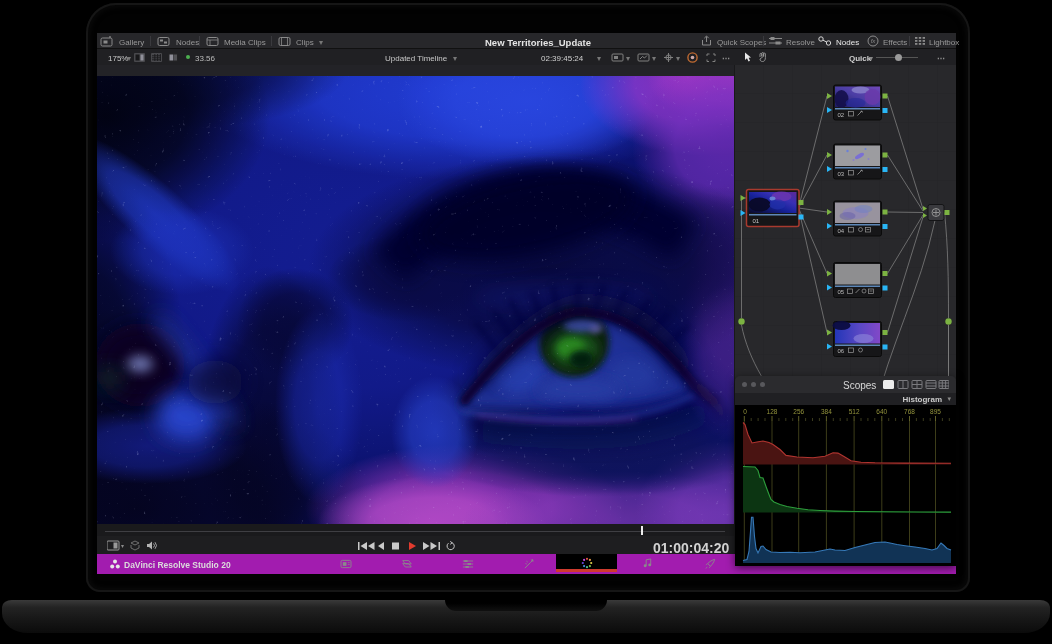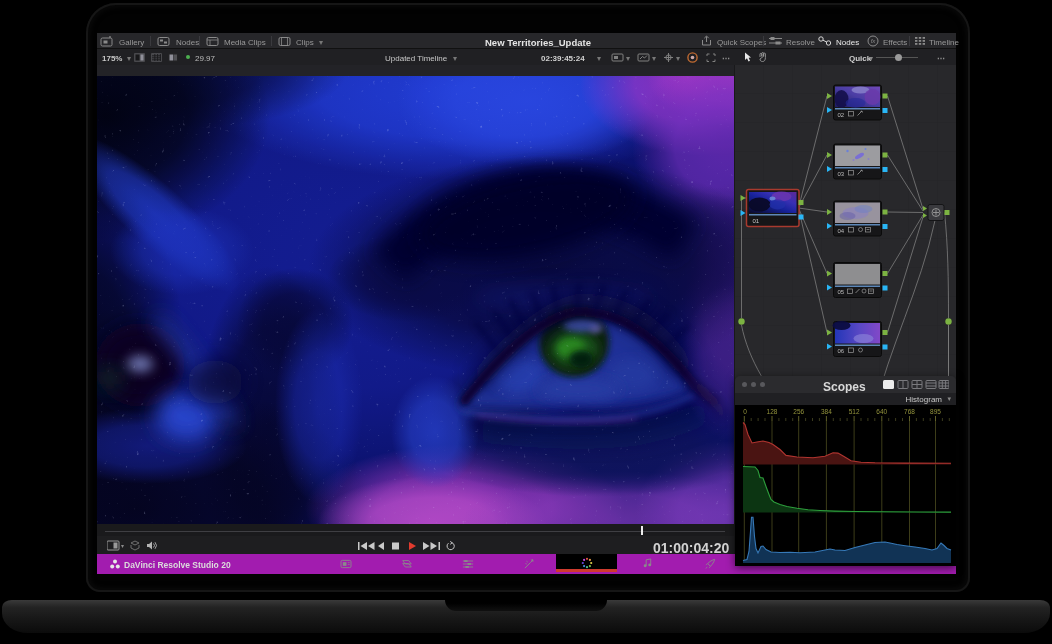--- a/index.html
+++ b/index.html
@@ -96,42 +96,42 @@
             <rect x="4.8" y="1" width="2.4" height="1.8"></rect>
             <rect x="8.6" y="1" width="2.4" height="1.8"></rect>
             <rect x="1" y="4" width="2.4" height="1.8"></rect>
             <rect x="4.8" y="4" width="2.4" height="1.8"></rect>
             <rect x="8.6" y="4" width="2.4" height="1.8"></rect>
             <rect x="1" y="7" width="2.4" height="1.8"></rect>
             <rect x="4.8" y="7" width="2.4" height="1.8"></rect>
             <rect x="8.6" y="7" width="2.4" height="1.8"></rect>
           </g>
         </svg>
-      <span class="btxt" style="left:832px">Timeline</span>
+      <span class="btxt" style="left:832px">Lightbox</span>
     </div>
     <div id="row2" class="abs">
-      <span class="btxt" style="left:5px;color:#c8c8c8;font-weight:bold">175%</span>
+      <span class="btxt" style="left:11px;color:#c8c8c8;font-weight:normal">175%</span>
       <span class="btxt" style="left:30px;color:#777;font-size:8px">▾</span>
       <svg class="abs" style="left:37px;top:4px" width="44" height="9" viewBox="0 0 44 9">
           <g>
             <rect x="0" y="0" width="11" height="9" rx="1" fill="#48484c"></rect>
             <rect x="1.5" y="1.5" width="4" height="6" fill="#18181a"></rect>
             <rect x="6.5" y="1.5" width="3" height="6" fill="#90909a"></rect>
             <rect x="17" y="0" width="11" height="9" rx="1" fill="#48484c"></rect>
             <path d="M18 2.8 h9 M18 4.8 h9 M18 6.8 h9 M20.8 1 v7 M23.6 1 v7 M26.4 1 v7" stroke="#1a1a1c" stroke-width=".9"></path>
             <rect x="34" y="0" width="10" height="9" rx="1" fill="#222224"></rect>
             <rect x="35.5" y="1.5" width="3.8" height="6" fill="#90909a"></rect>
             <rect x="40" y="1.5" width="3" height="6" fill="#505054"></rect>
           </g>
         </svg>
       <span class="abs" style="left:89px;top:6px;width:4px;height:4px;border-radius:50%;background:#4caf50"></span>
-      <span class="btxt" style="left:98px;color:#bbb">29.97</span>
+      <span class="btxt" style="left:98px;color:#bbb">33.56</span>
       <span class="btxt" style="left:288px;color:#c8c8c8;font-weight:normal">Updated Timeline</span>
       <span class="btxt" style="left:356px;color:#777;font-size:8px">▾</span>
-      <span class="btxt" style="left:444px;color:#d0d0d0;font-weight:bold">02:39:45:24</span>
+      <span class="btxt" style="left:444px;color:#d0d0d0;font-weight:normal">02:39:45:24</span>
       <span class="btxt" style="left:500px;color:#777;font-size:8px">▾</span>
       <svg class="abs" style="left:514px;top:4px" width="13" height="9" viewBox="0 0 13 9">
           <rect x="1" y="1" width="11" height="7" rx="1" fill="none" stroke="#808080"></rect>
           <rect x="3" y="3" width="4" height="3" fill="#808080"></rect>
         </svg>
       <span class="btxt" style="left:529px;color:#777;font-size:8px">▾</span>
       <svg class="abs" style="left:540px;top:4px" width="13" height="9" viewBox="0 0 13 9">
           <rect x="1" y="1" width="11" height="7" rx="1" fill="none" stroke="#808080"></rect>
           <path d="M3 6 l2.5-2.5 2 1.5 2.5-2.5" fill="none" stroke="#808080"></path>
         </svg>
@@ -630,42 +630,42 @@
         </svg>
       <svg class="abs" style="left:607px;top:3.5px" width="12" height="12" viewBox="0 0 13 13">
           <path d="M7 9 C9 7 11 4 11.5 1.5 C9 2 6 4 4 6 Z" fill="none" stroke="#8a8a8a"></path>
           <path d="M4 6 L2 7.5 M7 9 L5.5 11 M3.5 9.5 L2 11.5" stroke="#8a8a8a" stroke-width=".8"></path>
         </svg>
     </div>
     <div id="scopes" class="abs">
       <span class="abs" style="left:7px;top:6px;width:5px;height:5px;border-radius:50%;background:#58585c"></span>
       <span class="abs" style="left:16px;top:6px;width:5px;height:5px;border-radius:50%;background:#58585c"></span>
       <span class="abs" style="left:25px;top:6px;width:5px;height:5px;border-radius:50%;background:#58585c"></span>
-      <span class="abs" style="left:88px;top:4px;color:#d8d8d8;font-weight:bold;font-size:12px">Scopes</span>
+      <span class="abs" style="left:108px;top:4px;color:#d8d8d8;font-weight:normal;font-size:10px">Scopes</span>
       <svg class="abs" style="left:148px;top:4px" width="66" height="9" viewBox="0 0 66 9">
         <rect x="0" y="0" width="11" height="9" rx="1.5" fill="#ececec"></rect>
         <g fill="none" stroke="#7a7a7e">
             <rect x="15" y="0.5" width="10" height="8" rx="1"></rect>
             <path d="M20 0.5 v8"></path>
           </g>
         <g fill="none" stroke="#7a7a7e">
             <rect x="29" y="0.5" width="10" height="8" rx="1"></rect>
             <path d="M34 0.5 v8 M29 4.5 h10"></path>
           </g>
         <g fill="none" stroke="#7a7a7e">
             <rect x="43" y="0.5" width="10" height="8" rx="1"></rect>
             <path d="M43 3 h10 M43 6 h10"></path>
           </g>
         <g fill="none" stroke="#7a7a7e">
             <rect x="56" y="0.5" width="10" height="8" rx="1"></rect>
             <path d="M59.3 0.5 v8 M62.6 0.5 v8 M56 3 h10 M56 6 h10"></path>
           </g>
       </svg>
       <div class="abs" style="left:0;top:17px;width:221px;height:12px;background:#202023">
-        <span class="abs" style="right:14px;top:1.5px;color:#c8c8c8;font-weight:normal;font-size:8px">Histogram</span>
+        <span class="abs" style="right:14px;top:1.5px;color:#c8c8c8;font-weight:bold;font-size:8px">Histogram</span>
         <span class="abs" style="right:5px;top:2px;color:#888;font-size:7px">▾</span>
       </div>
       <div class="abs" style="left:0;top:29px;width:221px;height:161px;background:#000">
         <svg width="221" height="161" viewBox="0 0 221 161">
           <g font-family="Liberation Sans" font-size="6.5" fill="#93933c" text-anchor="middle">
             <text x="10" y="9">0</text>
               <text x="37" y="9">128</text>
               <text x="63.7" y="9">256</text>
               <text x="91.4" y="9">384</text>
               <text x="119.1" y="9">512</text>

